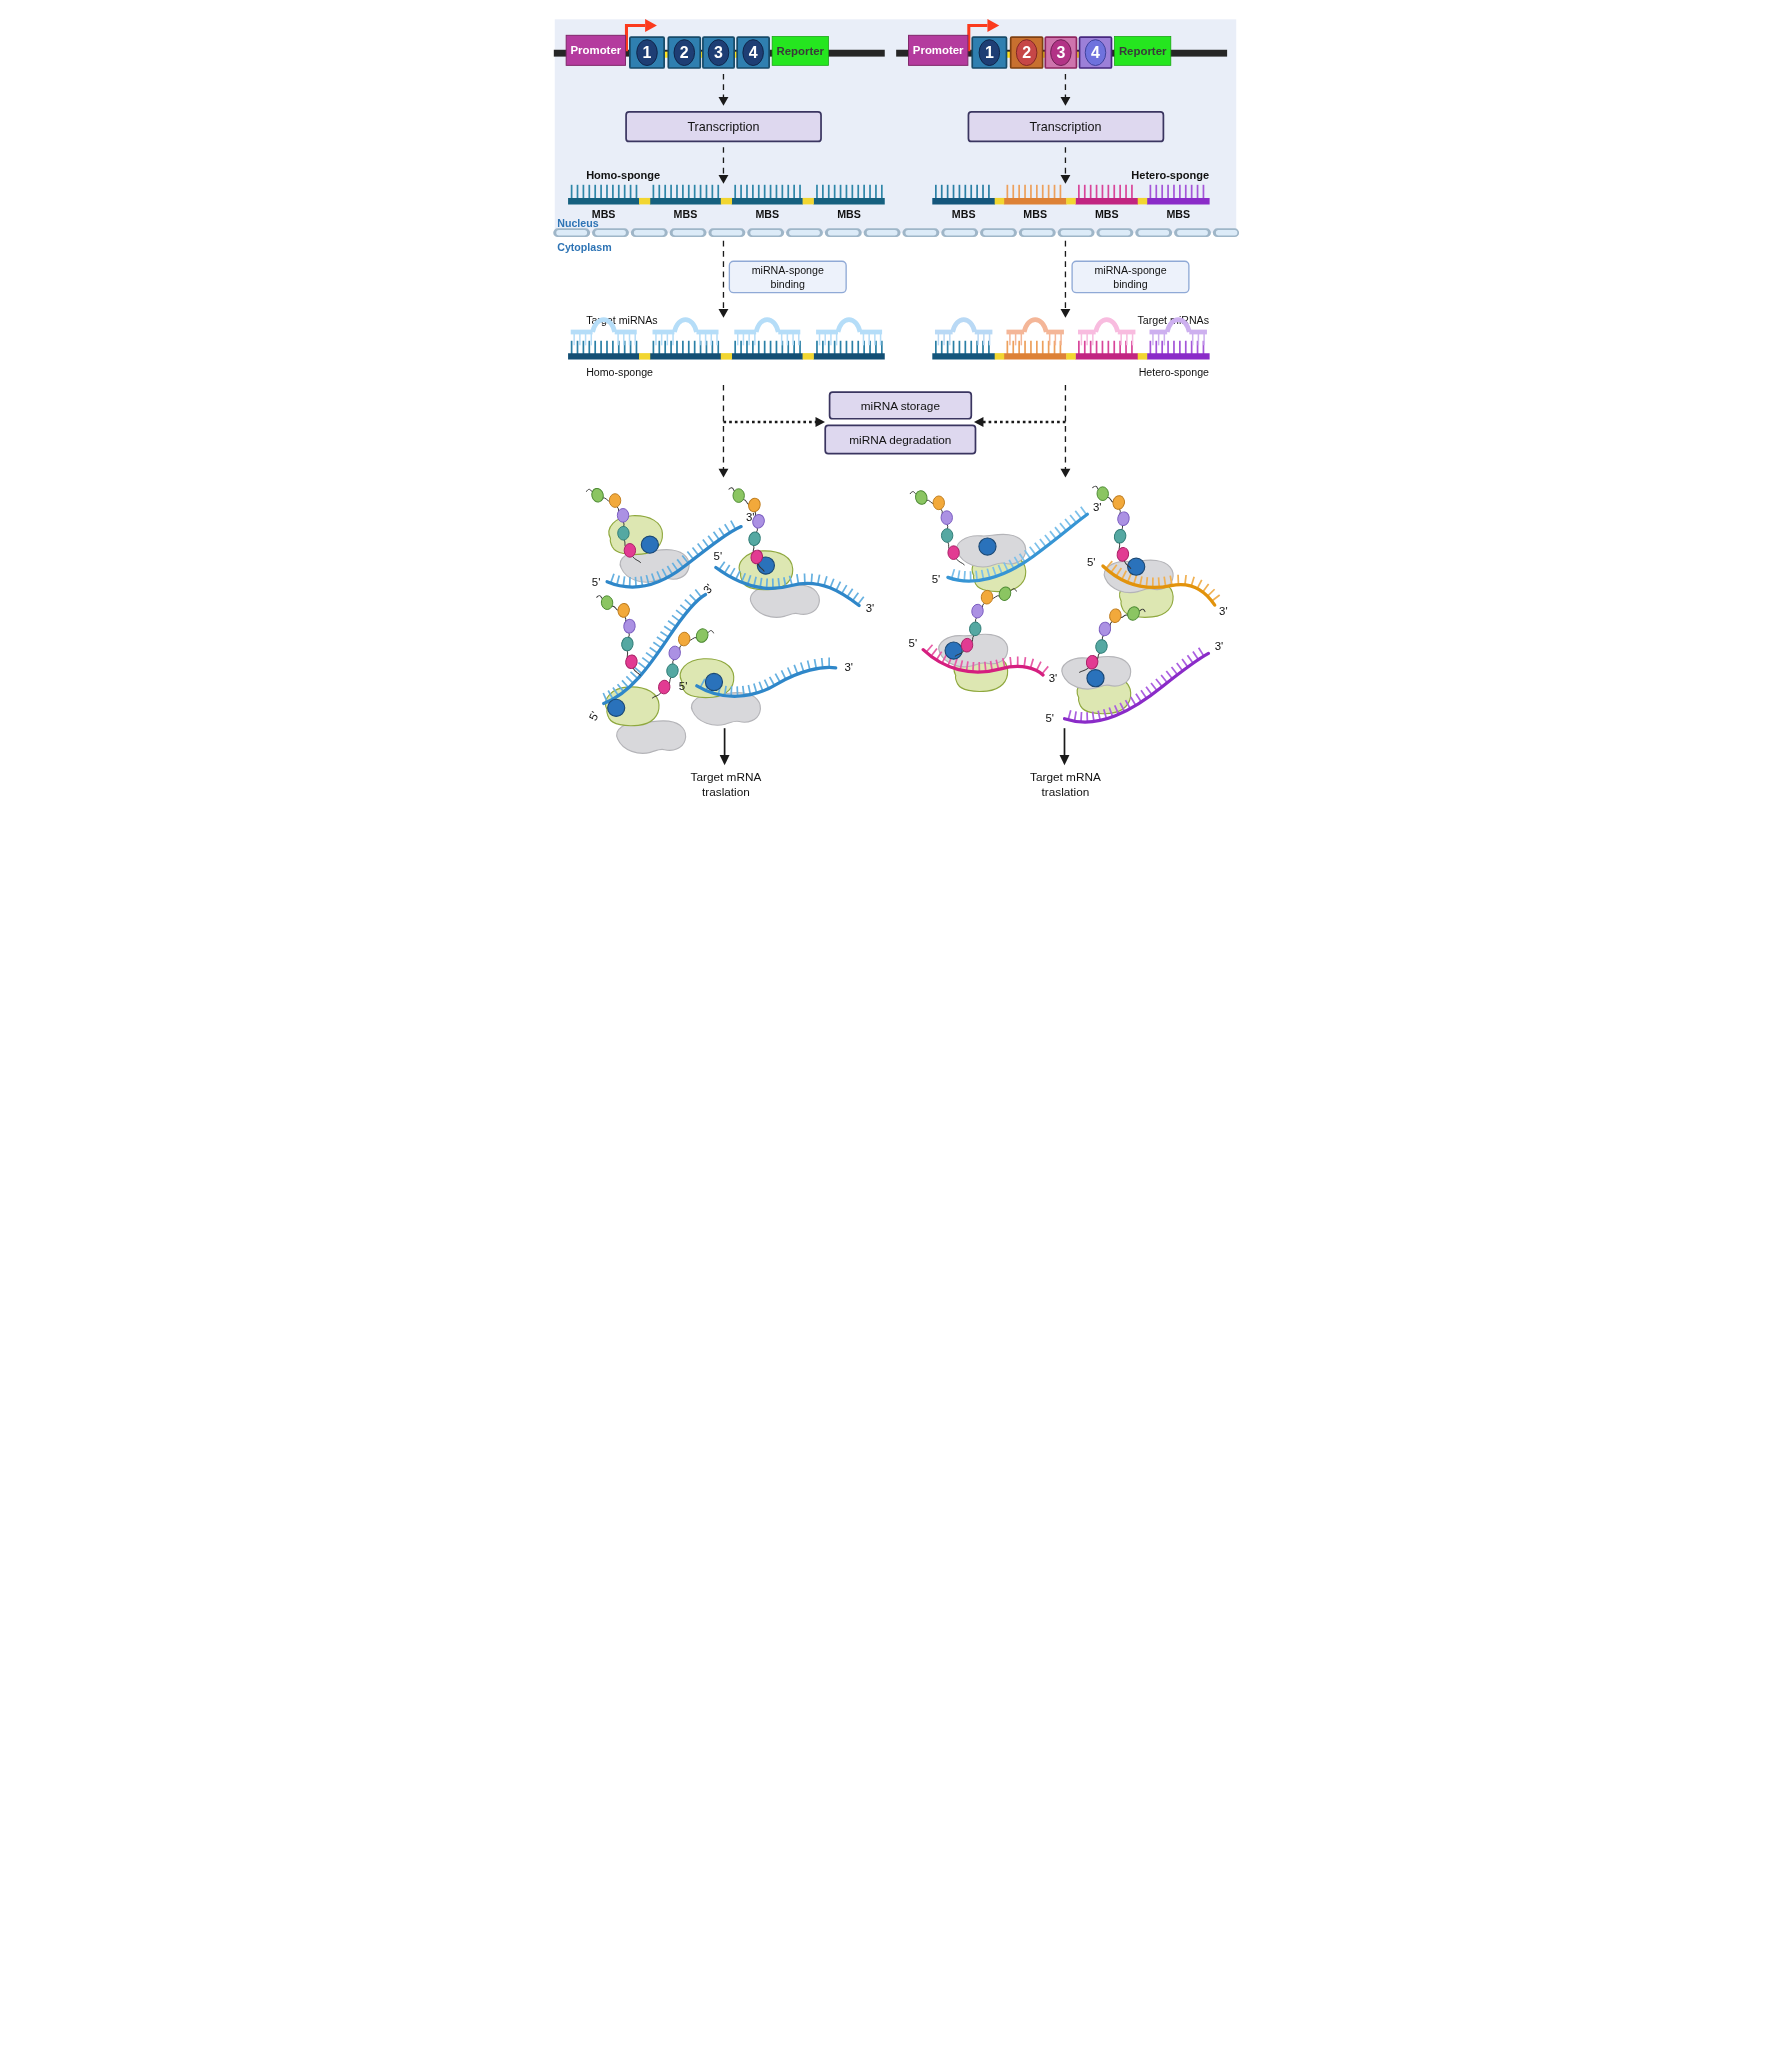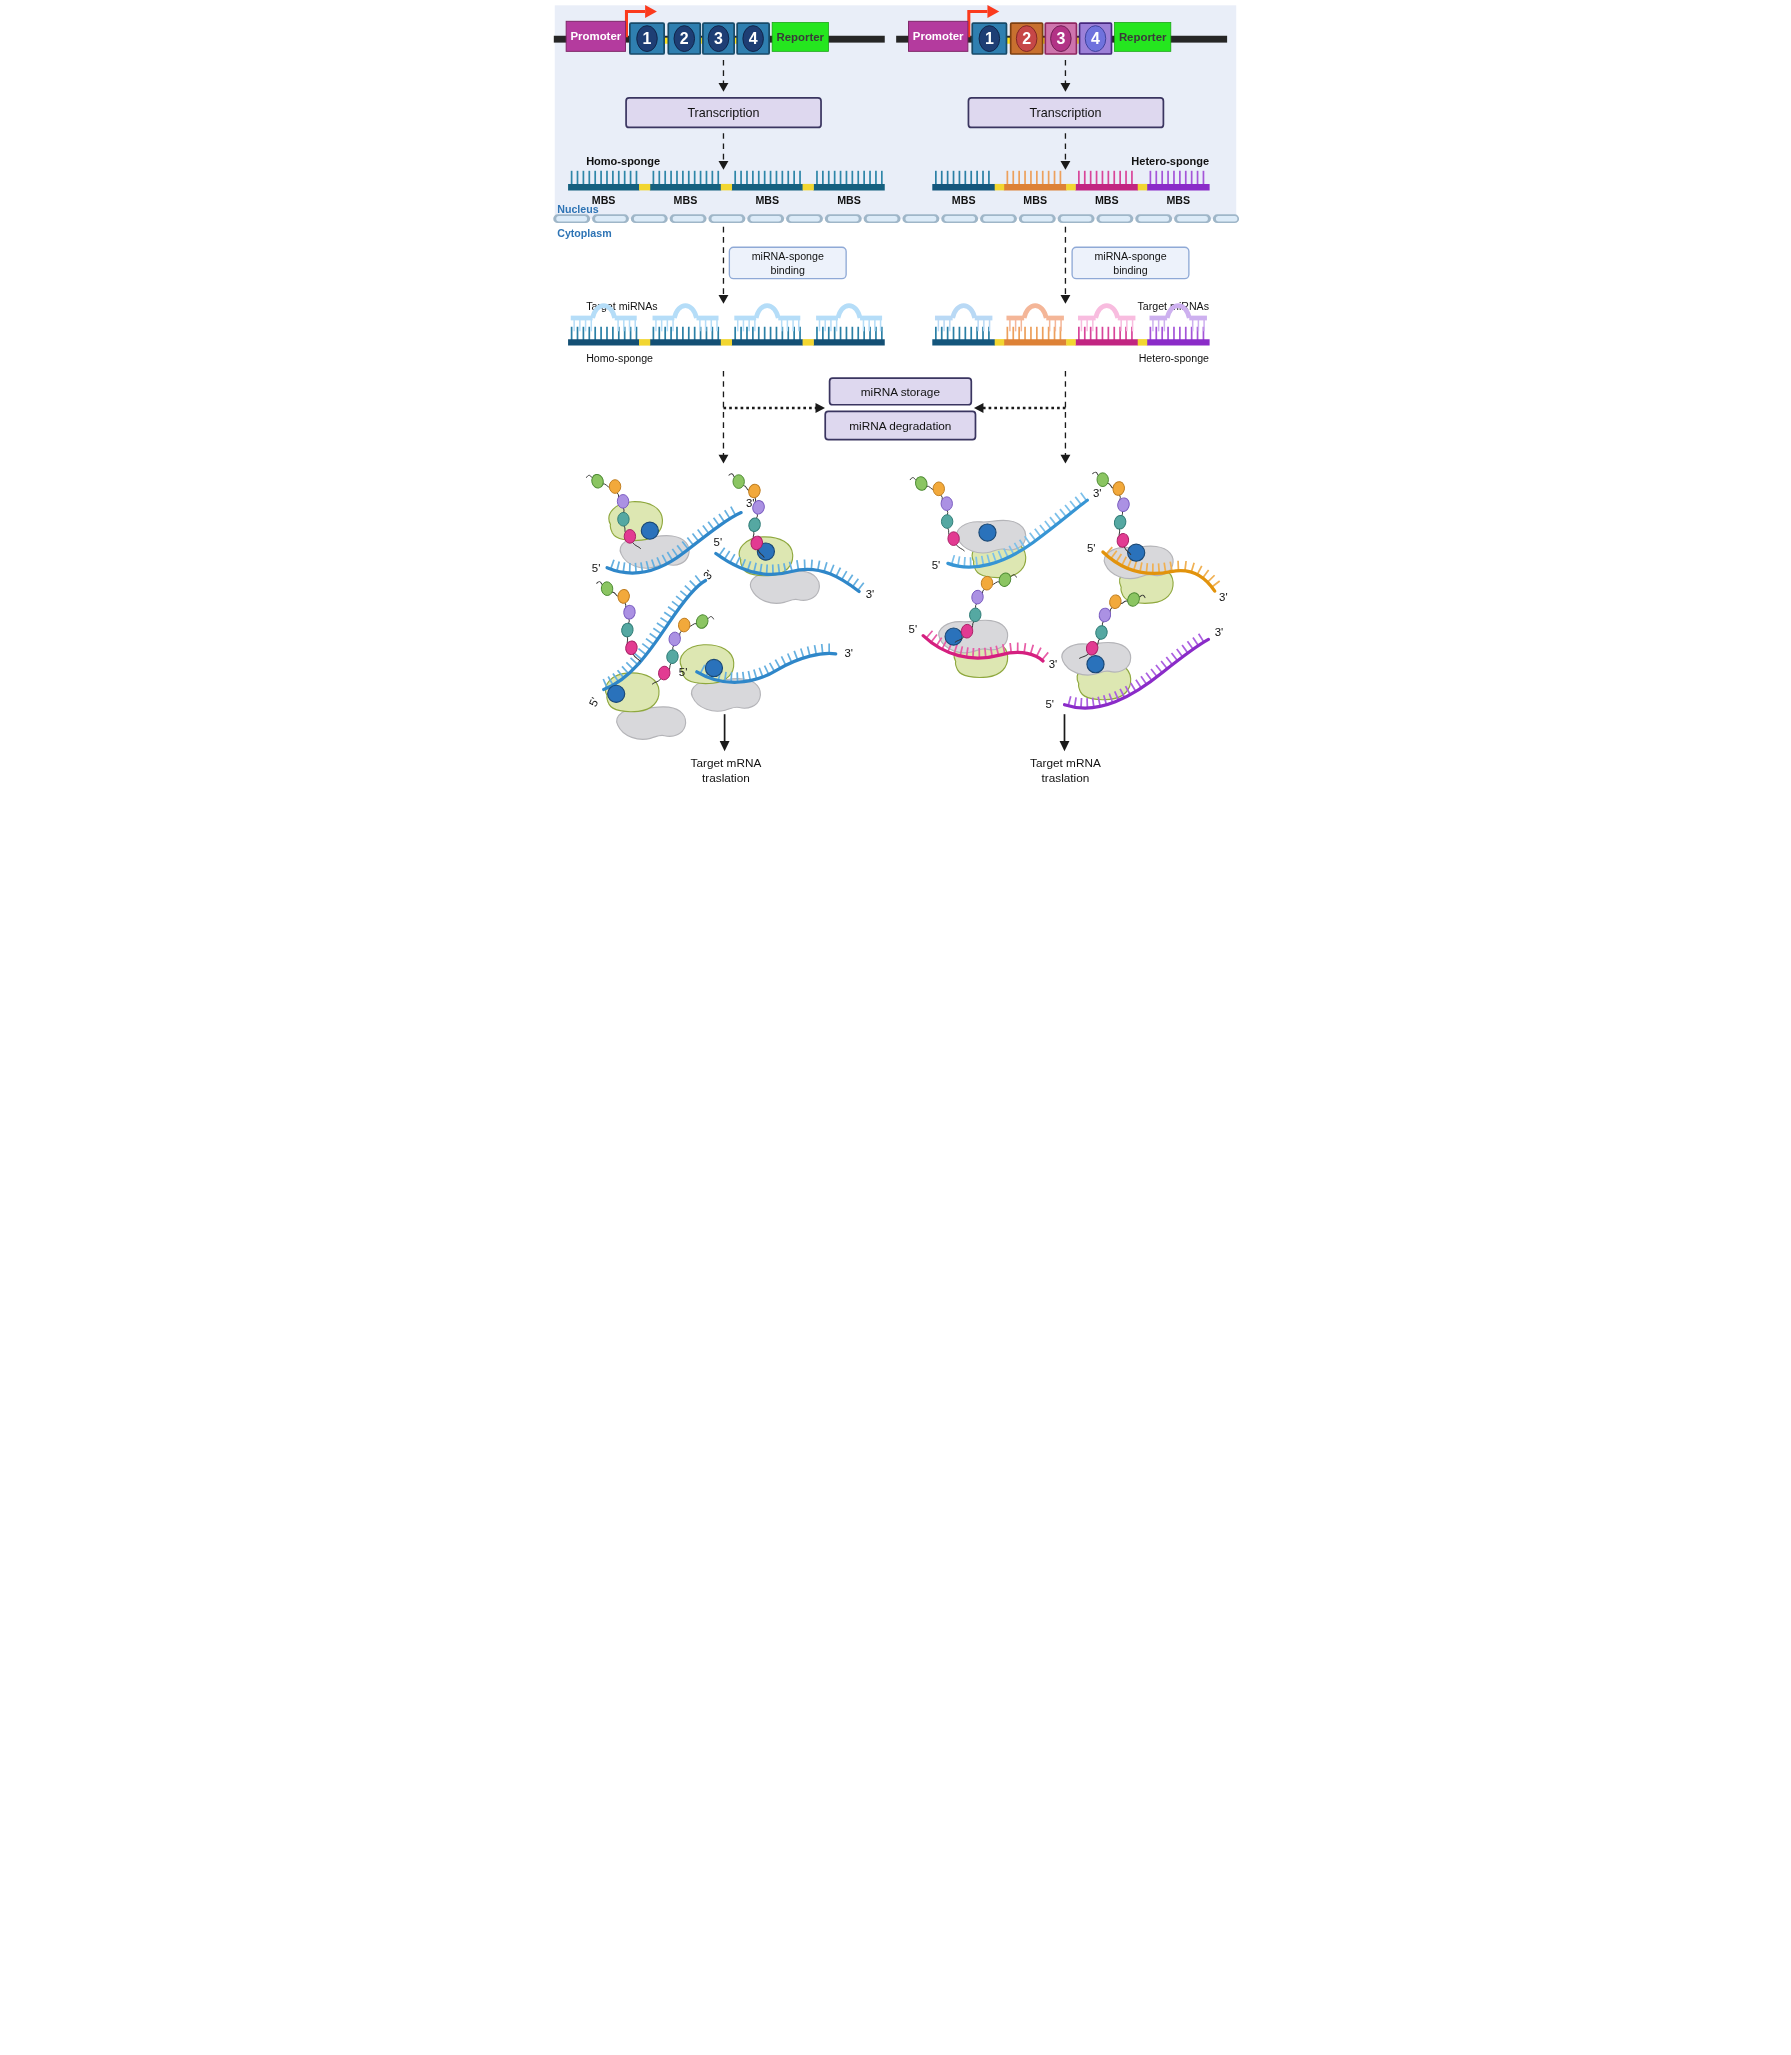--- a/index.html
+++ b/index.html
@@ -1,16 +1,16 @@
 <!DOCTYPE html>
 <html style="font-size:8px"><head>
 <meta charset="utf-8">
 <style>
   html,body{margin:0;padding:0;background:#ffffff}
-  .fig-wrap{width:100%;max-width:691px;margin:0 auto}
+  .fig-wrap{width:100%;max-width:691px;margin:14px auto}
   svg{display:block;width:100%;height:auto}
   text{font-family:"Liberation Sans","DejaVu Sans",sans-serif;fill:#111111}
   .b{font-weight:bold}
   .white{fill:#ffffff}
   .comp{fill:#2e74b5;font-weight:bold}
   .rep{fill:#3a3a3a;font-weight:bold}
   .squig{fill:none;stroke:#333333;stroke-width:5;stroke-linecap:round}
   .strand{fill:none;stroke-linecap:round}
   .dash{stroke:#1a1a1a;stroke-width:7;stroke-dasharray:30 24;fill:none}
   .dots{stroke:#1a1a1a;stroke-width:14;stroke-dasharray:14 16;fill:none}

